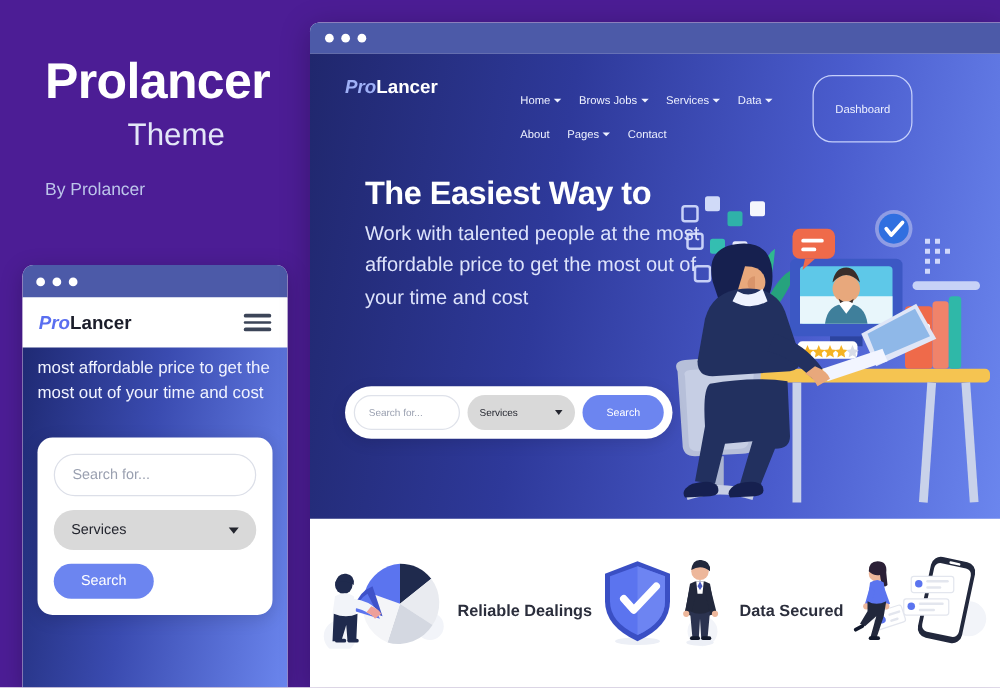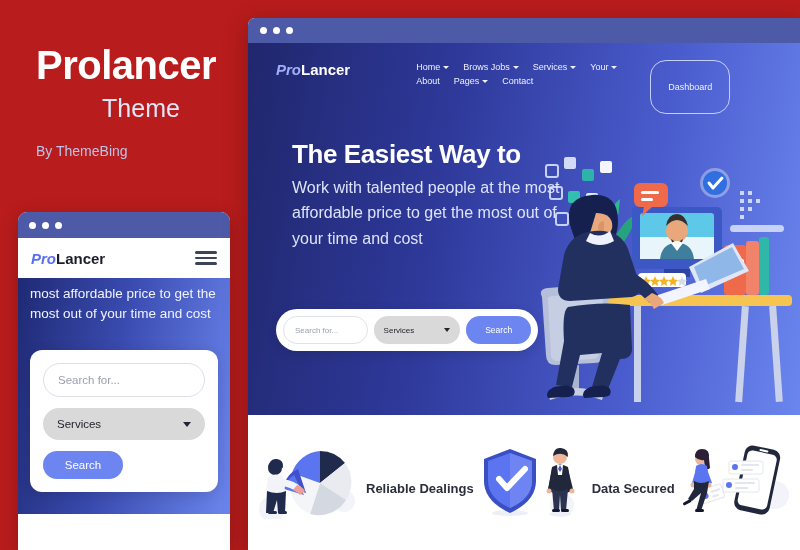--- a/index.html
+++ b/index.html
@@ -4,21 +4,21 @@
 <style>
   * { box-sizing: border-box; margin: 0; padding: 0; }
   html, body {
     width: 800px; height: 550px;
     overflow: hidden;
     font-family: "Liberation Sans", sans-serif;
   }
   #stage {
     position: relative;
     width: 800px; height: 550px;
-    background: #b91c1c;
+    background: #4c1d95;
   }
 
   
   .promo {
     position: absolute;
     left: 36px; top: 44px;
     width: 210px;
   }
   .promo-title {
     font-size: 40px;
@@ -67,21 +67,21 @@
     justify-content: space-between;
     padding: 0 13px;
   }
   .logo-m { font-size: 15px; font-weight: bold; color: #1b1d2a; }
   .logo-m i { color: #5a6ff0; font-style: italic; font-weight: bold; }
   .burger { display: flex; flex-direction: column; gap: 3px; }
   .burger span { display:block; width: 22px; height: 2.5px; background: #3c4558; border-radius: 2px; }
   .mobile-hero {
     background: linear-gradient(100deg, #1f2a74 0%, #3a4bb0 45%, #6b86ee 100%);
     padding: 6px 0 0 12px;
-    height: 236px;
+    height: 272px;
     position: relative;
   }
   .mobile-hero p {
     color: #f0f3ff;
     font-size: 13.5px;
     line-height: 1.45;
   }
   .m-card {
     position: absolute;
     left: 12px; top: 72px;
@@ -155,20 +155,21 @@
     flex: 1;
     display: flex; flex-wrap: wrap;
     gap: 4px 14px;
     padding: 3px 0 0 66px;
     max-width: 300px;
   }
   .nav-links a {
     color: #eef1ff; font-size: 9px; text-decoration: none;
     display: flex; align-items: center; gap: 3px;
     white-space: nowrap;
+    margin-top: 13px;
   }
   .ncaret { width:0;height:0;border-left:3px solid transparent;border-right:3px solid transparent;border-top:3.5px solid #eef1ff; }
   .dash-btn {
     border: 1px solid #c5cffb;
     border-radius: 16px;
     color: #eef1ff; font-size: 9px;
     padding: 21px 17px;
     margin-top: 1px;
   }
   .hero-text { position: absolute; left: 44px; top: 96px; width: 290px; }
@@ -216,21 +217,21 @@
   }
 </style>
 </head>
 <body>
 
 <div id="stage">
 
   <div class="promo">
     <div class="promo-title">Prolancer</div>
     <div class="promo-sub">Theme</div>
-    <div class="promo-by">By ThemeBing</div>
+    <div class="promo-by">By Prolancer</div>
   </div>
 
   <div class="mobile">
     <div class="mobile-chrome">
       <span class="dot"></span>
       <span class="dot"></span>
       <span class="dot"></span>
     </div>
     <div class="mobile-nav">
       <div class="logo-m"><i>Pro</i><span>Lancer</span></div>
@@ -370,21 +371,21 @@
             </a>
           <a href="#">
               <span>Brows Jobs</span>
               <span class="ncaret"></span>
             </a>
           <a href="#">
               <span>Services</span>
               <span class="ncaret"></span>
             </a>
           <a href="#">
-              <span>Your</span>
+              <span>Data</span>
               <span class="ncaret"></span>
             </a>
           <a href="#">
               <span>About</span>
             </a>
           <a href="#">
               <span>Pages</span>
               <span class="ncaret"></span>
             </a>
           <a href="#">

